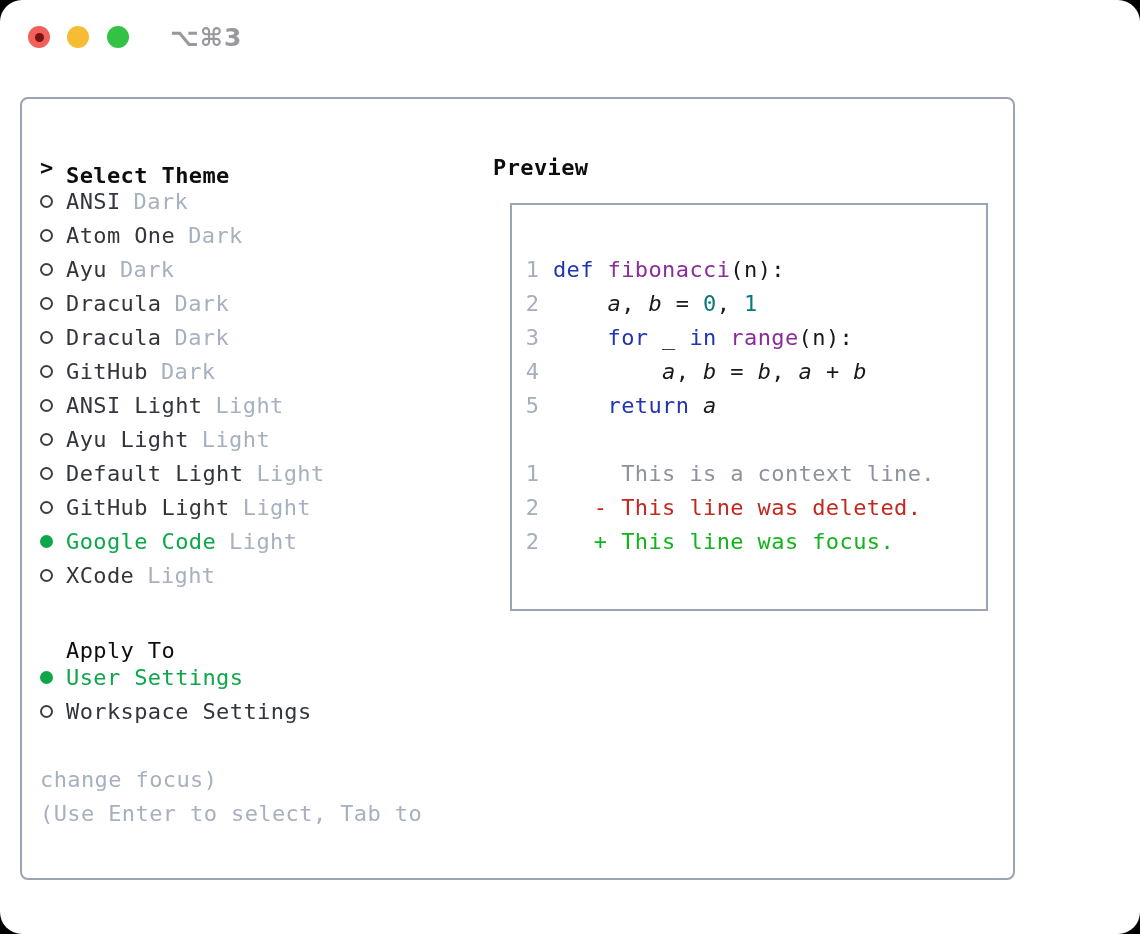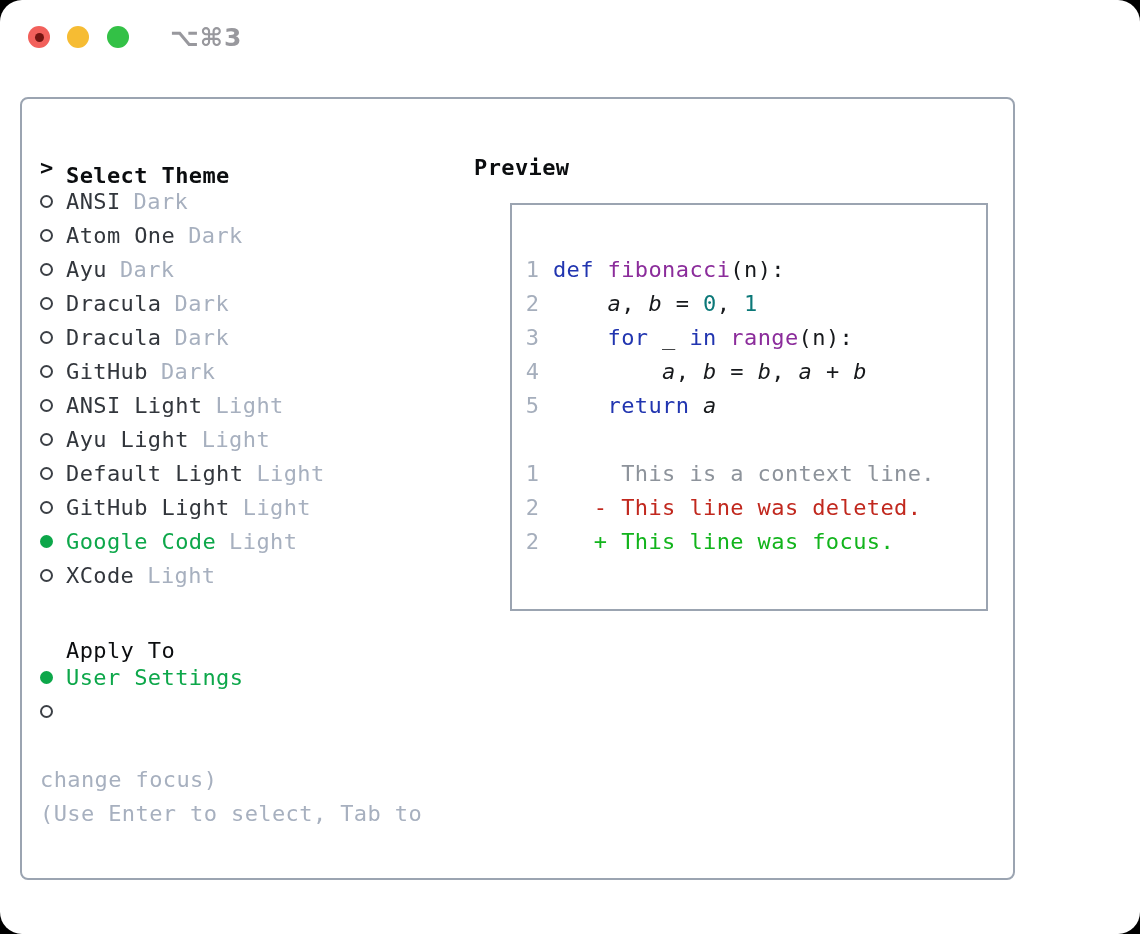--- a/index.html
+++ b/index.html
@@ -53,21 +53,21 @@
   .prompt{font-weight:bold;color:var(--heading_black);}
   .bold{font-weight:bold;color:var(--heading_black);margin-top:17px;}
   .name{white-space:pre;}
   .name.green{color:var(--accent_green);}
   .variant{color:var(--muted_gray);margin-left:13px;white-space:pre;}
   .section-title{margin-top:34px;}
   .section-title .label{color:var(--heading_black);margin-top:14px;}
   #help-text{margin-top:34px;color:var(--muted_gray);}
 
   
-  .preview-title{position:absolute;left:452px;top:51px;height:34px;display:flex;align-items:center;
+  .preview-title{position:absolute;left:471px;top:51px;height:34px;display:flex;align-items:center;
                  font-size:22px;font-weight:bold;letter-spacing:0.4px;color:var(--heading_black);}
   .preview-box{position:absolute;left:488px;top:104px;width:478px;height:408px;
                border:2px solid var(--border_gray);box-sizing:border-box;overflow:hidden;}
   #code-lines{padding-top:47px;font-size:22px;letter-spacing:0.4px;}
   .cline{height:34px;display:flex;align-items:center;white-space:pre;}
   .cline span{white-space:pre;}
   .tok-ln{color:var(--line_number_gray);}
   .tok-pl{color:var(--code_black);}
   .tok-kw{color:var(--keyword_blue);}
   .tok-fn{color:var(--function_purple);}
@@ -191,20 +191,21 @@
           <div class="row">
             <span class="marker">
               <span class="radio sel"></span>
             </span>
             <span class="name green">User Settings</span>
           </div>
           <div class="row">
             <span class="marker">
               <span class="radio"></span>
             </span>
+            <span class="name">Workspace Settings</span>
           </div>
         </div>
 
       <div id="help-text">
           <div class="row">
             <span style="white-space: pre;">change focus)</span>
           </div>
           <div class="row">
             <span style="white-space: pre;">(Use Enter to select, Tab to</span>
           </div>

